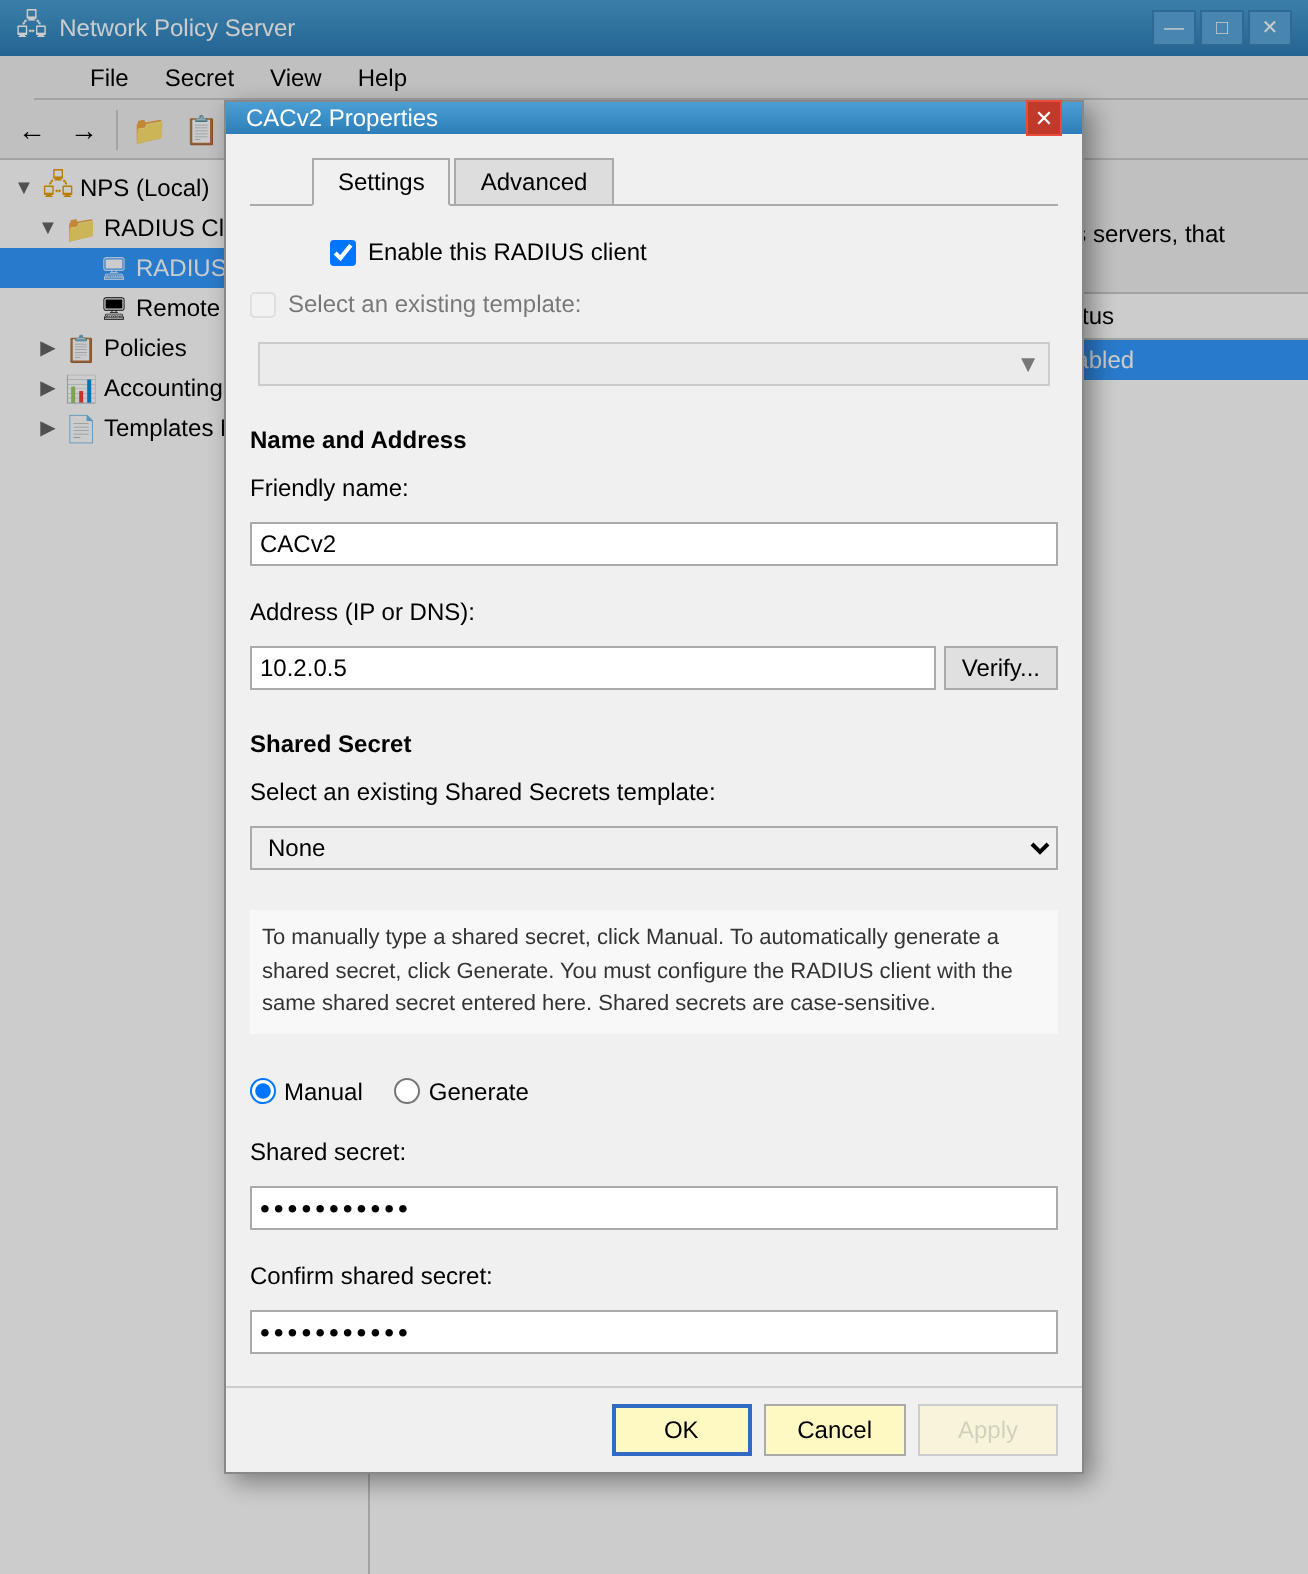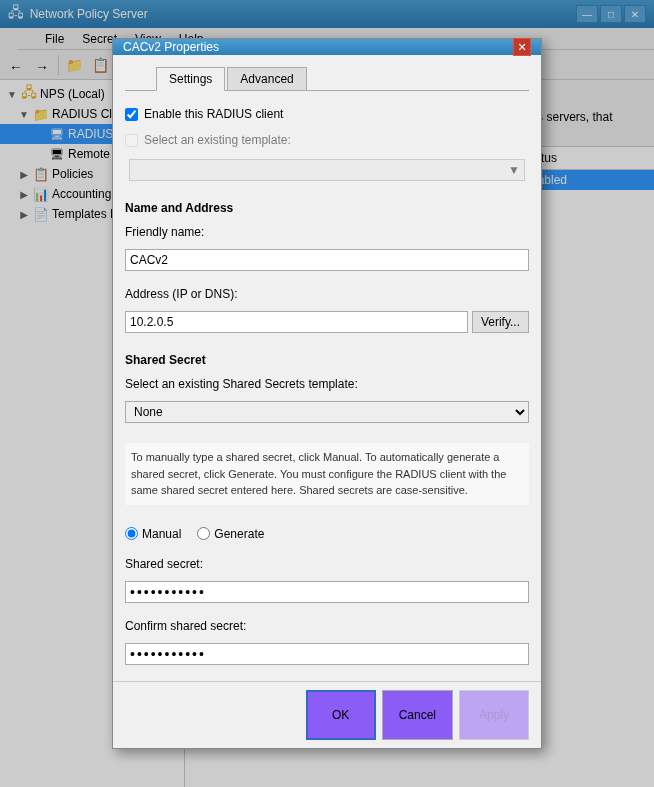--- a/index.html
+++ b/index.html
@@ -60,21 +60,21 @@
     .dialog-title-text { font-size: 12px; }
     .dialog-close-btn { width: 18px; height: 18px; background: #c0392b; border: 1px solid #e74c3c; color: white; cursor: pointer; display: flex; align-items: center; justify-content: center; font-size: 11px; }
     .dialog-body { padding: 12px; flex: 1; display: flex; flex-direction: column; gap: 8px; }
 
     
     .tabs { display: flex; gap: 0; border-bottom: 1px solid #aaa; margin-bottom: 8px; padding-left: 31px; }
     .tab { padding: 4px 12px; font-size: 12px; cursor: pointer; border: 1px solid #aaa; border-bottom: none; background: #ddd; margin-right: 2px; }
     .tab.active { background: #f0f0f0; border-bottom: 1px solid #f0f0f0; margin-bottom: -1px; z-index: 1; }
 
     
-    .checkbox-row { display: flex; align-items: center; gap: 6px; margin-bottom: 4px; }
+    .checkbox-row { display: flex; align-items: center; gap: 6px; margin-bottom: 4px; margin-left: 40px; }
     .checkbox-row input[type=checkbox] { width: 13px; height: 13px; }
     .disabled-row { display: flex; align-items: center; gap: 6px; opacity: 0.5; margin-bottom: 4px; }
     .template-dropdown { width: 100%; padding: 2px 4px; border: 1px solid #aaa; background: #e8e8e8; font-size: 12px; cursor: pointer; display: flex; align-items: center; justify-content: space-between; height: 22px; }
 
     .section-label { font-weight: bold; font-size: 12px; margin-top: 4px; margin-bottom: 2px; }
     .field-label { font-size: 12px; margin-bottom: 2px; }
     .text-input { width: 100%; height: 22px; border: 1px solid #aaa; padding: 2px 4px; font-size: 12px; background: white; }
     .text-input:disabled { background: #f0f0f0; }
 
     .address-row { display: flex; gap: 4px; }
@@ -83,21 +83,21 @@
     .info-text { font-size: 11px; color: #333; line-height: 1.5; margin: 6px 0; background: #f8f8f8; padding: 6px; border: none; }
 
     .radio-row { display: flex; align-items: center; gap: 16px; margin: 8px 0; }
     .radio-option { display: flex; align-items: center; gap: 4px; font-size: 12px; cursor: pointer; }
     .radio-option input[type=radio] { width: 13px; height: 13px; }
 
     .password-input { width: 100%; height: 22px; border: 1px solid #aaa; padding: 2px 4px; font-size: 14px; background: white; letter-spacing: 2px; }
 
     
     .dialog-footer { padding: 8px 12px; display: flex; justify-content: flex-end; gap: 6px; border-top: 1px solid #ccc; background: #f0f0f0; }
-    .dialog-btn { padding: 16px 16px; border: 1px solid #aaa; background: #8b5cf6; font-size: 12px; cursor: pointer; min-width: 70px; }
+    .dialog-btn { padding: 4px 16px; border: 1px solid #aaa; background: #fef9c3; font-size: 12px; cursor: pointer; min-width: 70px; }
     .dialog-btn:disabled { opacity: 0.5; cursor: default; }
     .dialog-btn.default { border: 2px solid #316ac5; }
   </style>
 </head>
 <body>
 
 <div class="title-bar">
   <span style="font-size:14px;">🖧</span>
   <span>Network Policy Server</span>
   <div class="title-bar-controls">

